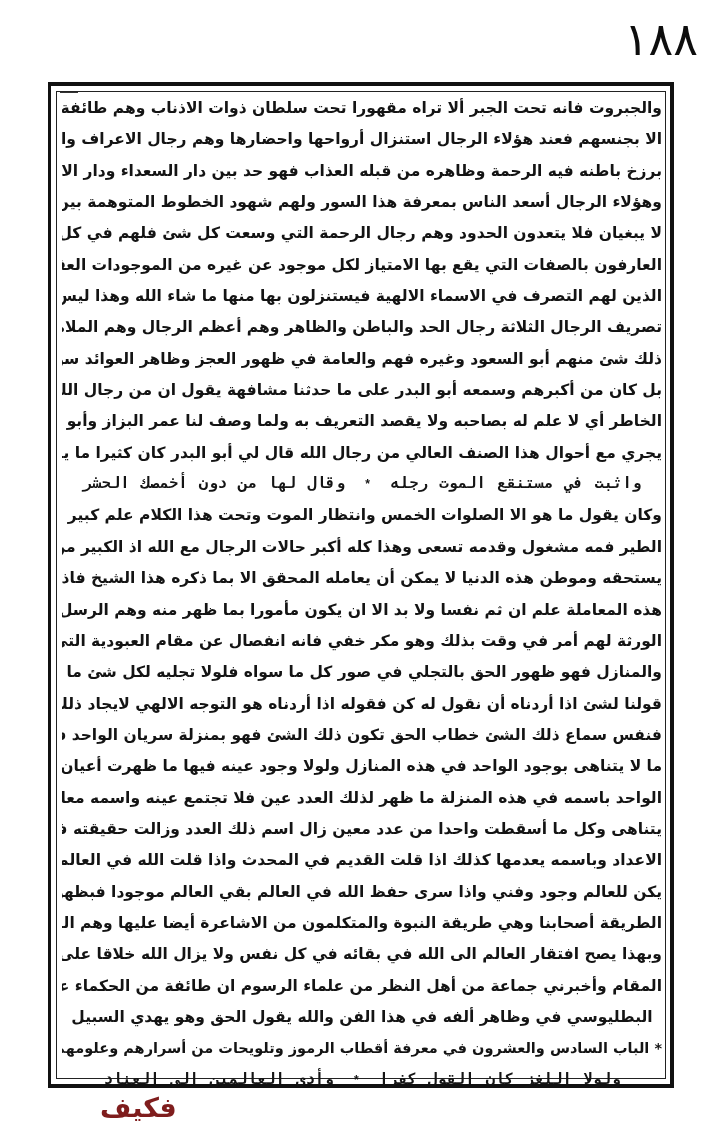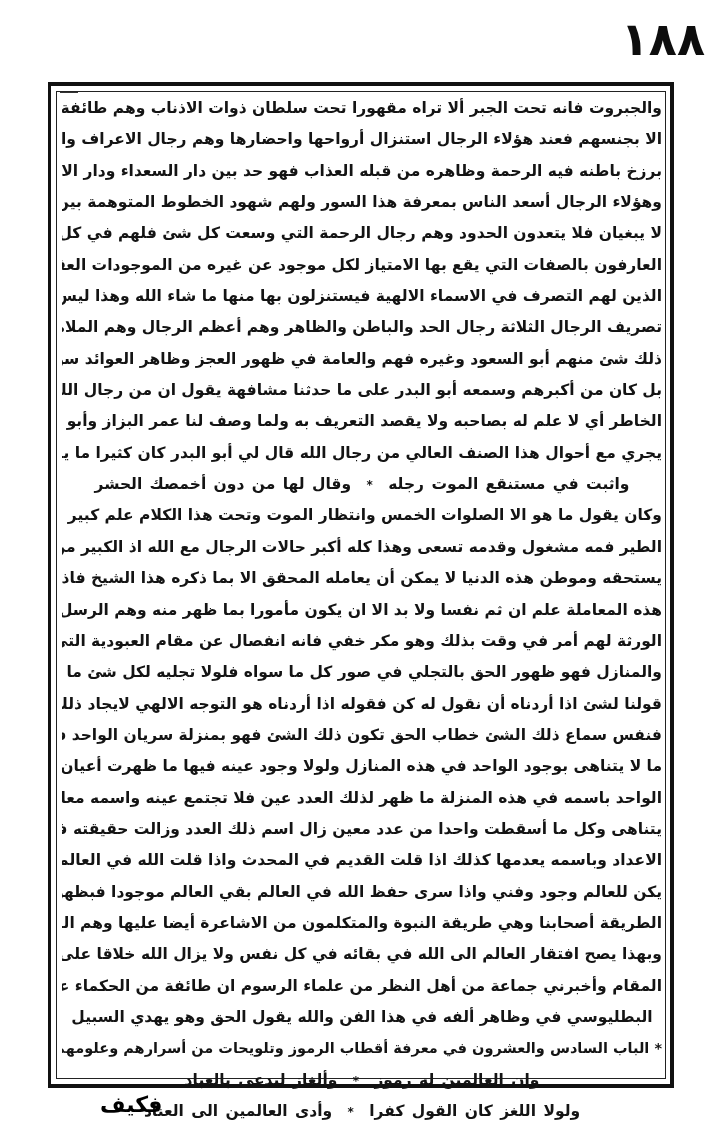--- a/index.html
+++ b/index.html
@@ -11,23 +11,23 @@
       width: 720px;
       height: 1143px;
       position: relative;
       overflow: hidden;
       font-family: "DejaVu Sans", sans-serif;
       color: #111111;
     }
     .page-number {
       position: absolute;
       top: 16px;
-      right: 15px;
+      right: 22px;
       font-size: 46px;
-      font-weight: bold;
+      font-weight: normal;
       line-height: 1;
       direction: rtl;
       letter-spacing: -2px;
       color: #0d0d0d;
     }
     .frame-outer {
       position: absolute;
       left: 48px;
       top: 82px;
       width: 626px;
@@ -77,34 +77,35 @@
     .heading {
       text-align: center;
       text-align-last: center;
       font-size: 14.5px;
     }
     .verse {
       text-align: center;
       text-align-last: center;
       font-size: 15.5px;
       word-spacing: 2px;
+      font-family: Liberation Mono, monospace;
     }
     .sep {
       display: inline-block;
       margin: 0 8px;
       font-size: 12px;
     }
     .catchword {
       position: absolute;
       left: 100px;
       top: 1092px;
-      font-size: 22px;
+      font-size: 27px;
       font-weight: bold;
       direction: rtl;
-      color: #000000;
+      color: #7f1d1d;
     }
     .tick-mark {
       position: absolute;
       left: 60px;
       top: 92px;
       width: 18px;
       height: 1px;
       background: #333;
     }
   </style>
@@ -157,25 +158,20 @@
 
   <div class="line center">البطليوسي في وظاهر ألفه في هذا الفن والله يقول الحق وهو يهدي السبيل</div>
 
   <div class="line heading">
     <span>*</span>
     <span>الباب السادس والعشرون في معرفة أقطاب الرموز وتلويحات من أسرارهم وعلومهم في الطريق</span>
     
   </div>
 
   <div class="line verse">
-    <span>وان العالمين له رموز</span>
-    <span class="sep">*</span>
-    <span>وألغاز ليدعى بالعباد</span>
-  </div>
-  <div class="line verse">
     <span>ولولا اللغز كان القول كفرا</span>
     <span class="sep">*</span>
     <span>وأدى العالمين الى العناد</span>
   </div>
 
 </div>
 
 <div class="catchword">فكيف</div>
 
 </body></html>

